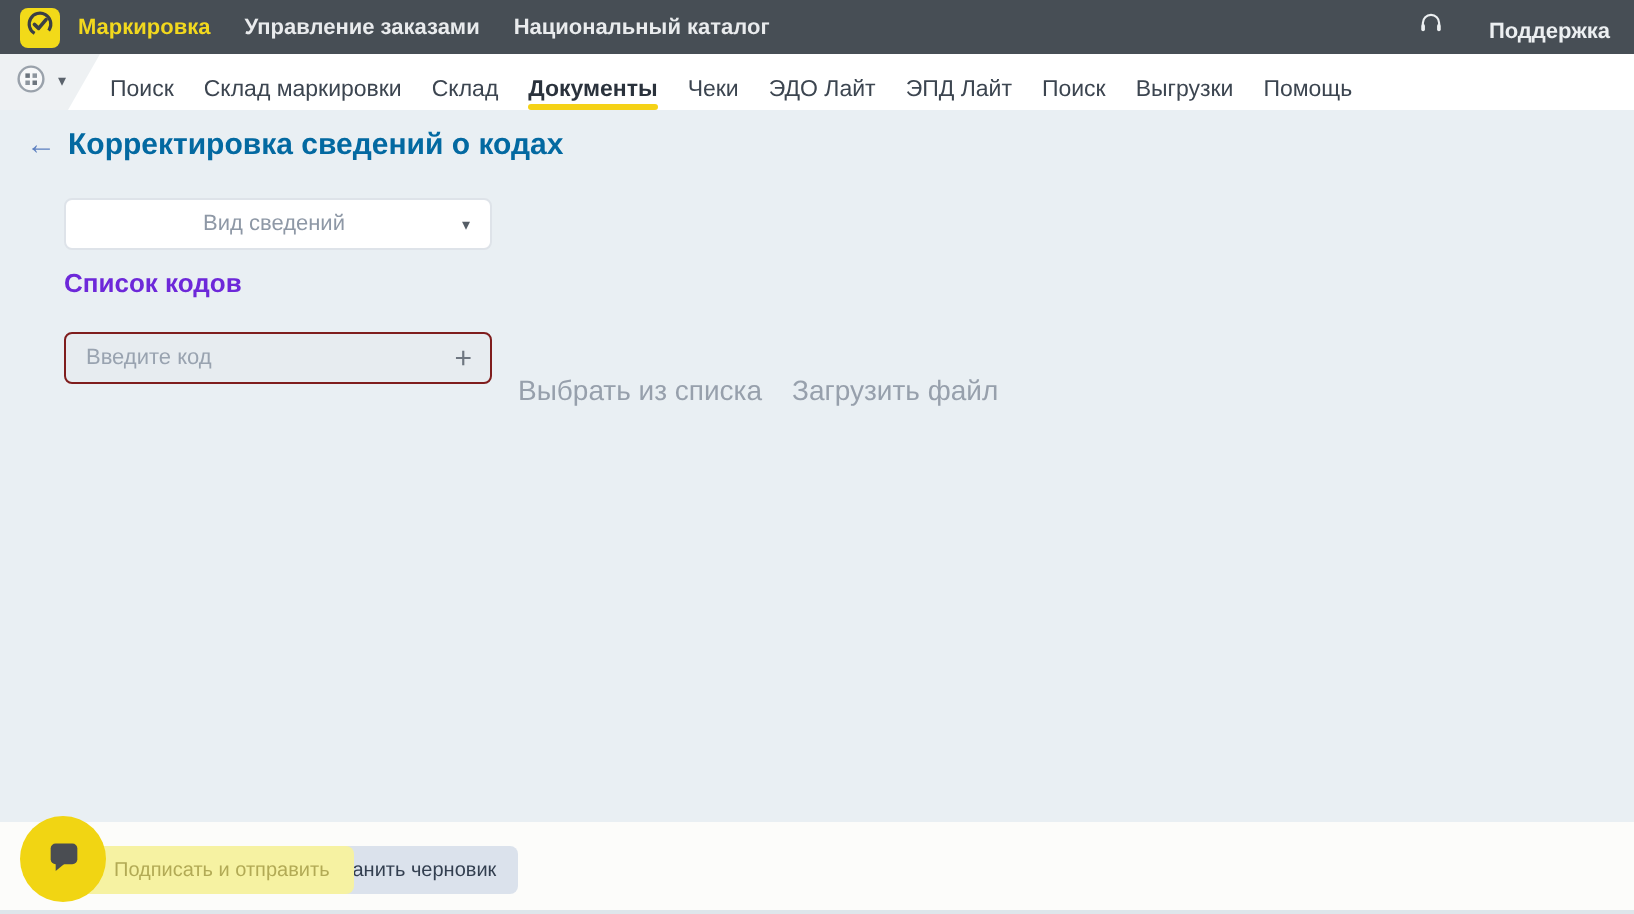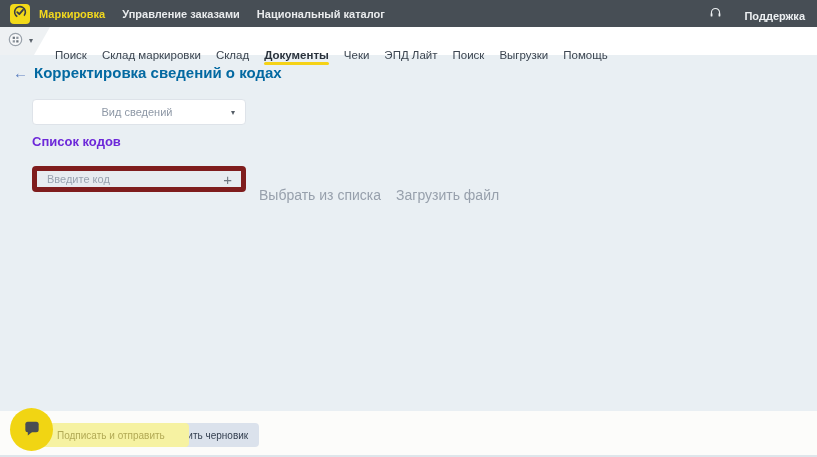--- a/index.html
+++ b/index.html
@@ -17,59 +17,59 @@
   .topnav-item.active { color:#f2d81e; }
   .support { margin-left:auto; display:flex; align-items:flex-end; gap:22px; cursor:pointer; }
   .support-label { font-size:11px; font-weight:700; color:#eceff1; }
 
   
   .tabbar { position:absolute; top:27px; left:0; right:0; height:28px; background:#ffffff; }
   .cat-switch { position:absolute; left:0; top:0; width:50px; height:28px; background:#eef1f3;
                 clip-path:polygon(0 0, 100% 0, 68% 100%, 0 100%);
                 display:flex; align-items:center; padding-left:8px; gap:6px; cursor:pointer; }
   .cat-caret { font-size:8px; color:#5b636c; line-height:1; }
-  .tabs { position:absolute; left:55px; top:18px; height:20px; display:flex; align-items:center; gap:15px; }
+  .tabs { position:absolute; left:55px; top:8px; height:20px; display:flex; align-items:center; gap:15px; }
   .tab { position:relative; height:28px; display:flex; align-items:center; font-size:11.5px;
          color:#3c4550; cursor:pointer; white-space:nowrap; }
   .tab.active { font-weight:700; color:#2a323c; }
   .tab.active .tab-underline { position:absolute; left:0; right:0; bottom:4px; height:3px;
          background:#f5d216; border-radius:2px; }
 
   
   .back-arrow { position:absolute; left:13px; top:64px; font-size:15px; color:#5d80c0; cursor:pointer; }
   .page-title { position:absolute; left:34px; top:64px; font-size:15px; font-weight:700; color:#0369a1; }
 
   .select { position:absolute; left:32px; top:99px; width:214px; height:26px; background:#ffffff;
             border:1px solid #dee3e9; border-radius:4px; display:flex; align-items:center;
             padding:0 10px; cursor:pointer;text-align:center; }
   .select-placeholder { font-size:11px; color:#8e98a6; flex:1; }
   .select-caret { font-size:8px; color:#555d66; }
 
   .section-title { position:absolute; left:32px; top:134px; font-size:13px; font-weight:700; color:#6d28d9; }
 
   .code-row { position:absolute; left:32px; top:155px; display:flex; align-items:center; }
-  .input-wrap { width:214px; height:26px; background:#e7ecf0; border:5px solid #7f1d1d;
+  .input-wrap { width:214px; height:26px; background:#e7ecf0; border:1px solid #7f1d1d;
                 border-radius:4px; display:flex; align-items:center; padding:0 8px 0 10px; }
   .code-input { flex:1; min-width:0; border:none; outline:none; background:transparent;
                 font-family:"Liberation Sans", sans-serif; font-size:11px; color:#3c4550; }
   .code-input::placeholder { color:#99a3b0; }
   .plus { font-size:15px; color:#6f7781; line-height:1; cursor:pointer; padding:0 1px; }
   .code-link { font-size:14px; color:#97a0ac; cursor:pointer; white-space:nowrap;margin-top:32px; }
   .code-link.first { margin-left:13px; }
   .code-link.second { margin-left:15px; }
 
   
   .footer { position:absolute; left:0; right:0; bottom:0; height:46px; background:#fcfcfa; }
   .footer::after { content:""; position:absolute; left:0; right:0; bottom:0; height:2px; background:#dee6eb; }
   .chat-btn { position:absolute; left:10px; top:-3px; width:43px; height:43px; border-radius:50%;
               background:#f1d513; border:none; display:flex; align-items:center; justify-content:center;
               cursor:pointer; z-index:3; }
   .btn { position:absolute; top:12px; height:24px; border:none; border-radius:4px;
          font-family:"Liberation Sans", sans-serif; font-size:10px; cursor:pointer; white-space:nowrap; }
-  .btn-submit { left:33px; padding:0 24px 0 24px; background:#f6f2a2; color:#b2aa55; z-index:1; }
+  .btn-submit { left:33px; padding:0 12px 0 24px; background:#f6f2a2; color:#b2aa55; z-index:1; }
   .btn-draft  { left:142px; padding:0 11px; background:#dbe2ec; color:#333f50; font-weight:400; }
 </style>
 </head>
 <body>
 
 <div class="screen">
 
   <header class="topbar">
     <div class="logo">
       <span style="line-height:1;">
@@ -120,20 +120,23 @@
           <span>Склад</span>
         </div>
       <div class="tab active">
           <span>Документы</span>
           <span class="tab-underline"></span>
         </div>
       <div class="tab">
           <span>Чеки</span>
         </div>
       <div class="tab">
+          <span>ЭДО Лайт</span>
+        </div>
+      <div class="tab">
           <span>ЭПД Лайт</span>
         </div>
       <div class="tab">
           <span>Поиск</span>
         </div>
       <div class="tab">
           <span>Выгрузки</span>
         </div>
       <div class="tab">
           <span>Помощь</span>

